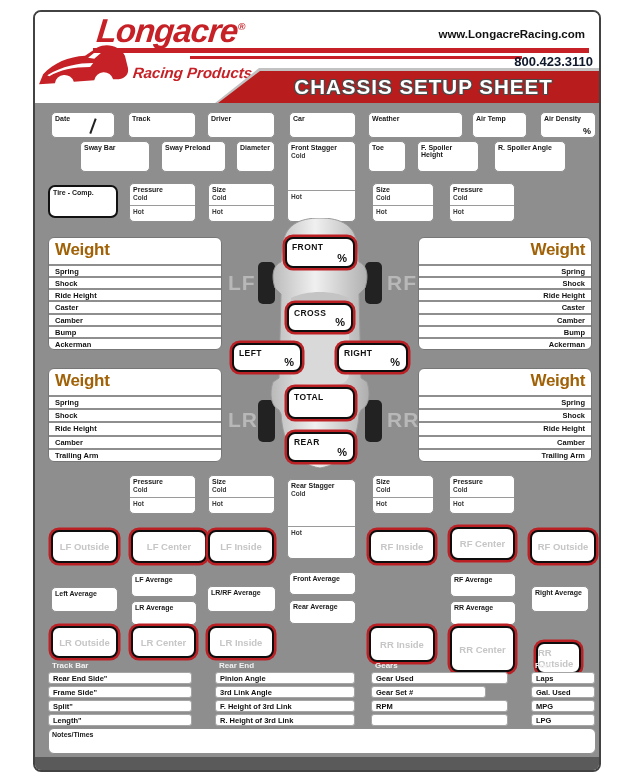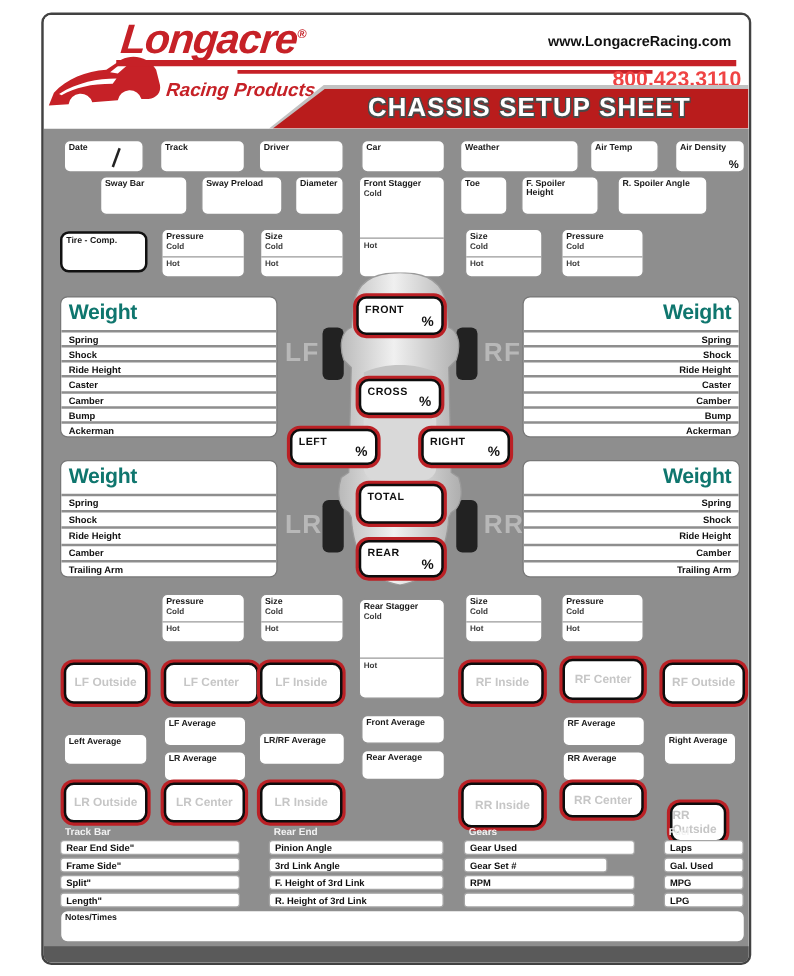--- a/index.html
+++ b/index.html
@@ -9,38 +9,38 @@
   .bdbg{position:absolute;top:91px;left:0;right:0;bottom:0;background:#8e8e8e;}
   .band{position:absolute;left:0;right:0;bottom:0;height:13px;background:#5a5a5a;}
 
   
   .brand{position:absolute;left:62px;top:0px;font-size:33px;font-weight:bold;font-style:italic;color:#c62127;transform:skewX(-6deg);letter-spacing:-1px;}
   .brand sup{font-size:10px;font-style:normal;}
   .stripe1{position:absolute;left:58px;top:36px;width:496px;height:5px;background:#c62127;}
   .stripe2{position:absolute;left:155px;top:44px;width:332px;height:3px;background:#c62127;}
   .tagline{position:absolute;left:98px;top:52px;font-size:15px;font-weight:bold;font-style:italic;color:#c62127;transform:skewX(-6deg);}
   .website{position:absolute;right:14px;top:16px;font-size:11.5px;font-weight:bold;color:#111;}
-  .phone{position:absolute;right:6px;top:42px;font-size:17px;font-weight:bold;color:#ef4444;}
+  .phone{position:absolute;right:6px;top:42px;font-size:13px;font-weight:bold;color:#0f172a;}
   .banner-outer{position:absolute;left:180px;top:56px;right:0;height:35px;background:#c2c2c2;clip-path:polygon(0 100%,44px 0,100% 0,100% 100%);}
   .banner-inner{position:absolute;left:3px;top:3px;right:0;bottom:0;background:#b91c1c;clip-path:polygon(0 100%,42px 0,100% 0,100% 100%);display:flex;align-items:center;justify-content:center;}
   .banner-text{font-size:21px;font-weight:900;color:#ffffff;letter-spacing:1px;padding-left:30px;white-space:nowrap;transform:scaleX(0.98);text-shadow:-1px -1px 0 #4a4a4a,1px -1px 0 #4a4a4a,-1px 1px 0 #4a4a4a,1px 1px 0 #4a4a4a;}
   .logo-car{position:absolute;left:2px;top:30px;}
 
   
   .fbox{position:absolute;background:#fff;border:1px solid #8f8f8f;border-radius:5px;box-sizing:border-box;font-size:7px;font-weight:bold;color:#1a1a1a;padding:2px 3px;}
   .fbox .sub{display:block;font-size:6.5px;color:#3a3a3a;margin-top:1px;}
   .divider{position:absolute;left:0;right:0;height:0;border-top:1.5px solid #9a9a9a;}
   .hotlbl{position:absolute;left:3px;font-size:6.5px;font-weight:bold;color:#3a3a3a;}
   .pctmark{position:absolute;right:4px;bottom:1px;font-size:9px;font-weight:bold;color:#111;}
   .slash{position:absolute;left:40px;top:5px;width:1.5px;height:16px;background:#222;transform:rotate(20deg);}
   .blackbox{border:2px solid #111;border-radius:7px;}
 
   
   .wbox{position:absolute;background:#fff;border:1.5px solid #777;border-radius:6px;box-sizing:border-box;overflow:hidden;display:flex;flex-direction:column;}
-  .wtitle{height:24px;font-size:17px;font-weight:bold;color:#0f766e;padding:2px 6px 0;letter-spacing:-0.3px;}
+  .wtitle{height:24px;font-size:17px;font-weight:bold;color:#a16207;padding:2px 6px 0;letter-spacing:-0.3px;}
   .wrow{flex:1;border-top:2px solid #8e8e8e;font-size:7.5px;font-weight:bold;color:#111;padding:1px 6px 0;}
   .wbox.r .wtitle,.wbox.r .wrow{text-align:right;}
   .corner{position:absolute;font-size:21px;font-weight:bold;color:#b8b8b8;letter-spacing:1px;}
 
   
   .ring{position:absolute;background:#fff;border:2.5px solid #0d0d0d;border-radius:8px;box-shadow:0 0 0 2.5px #bb2025;box-sizing:border-box;}
   .pct .lbl{position:absolute;left:5px;top:3px;font-size:8.5px;font-weight:bold;color:#111;letter-spacing:0.4px;}
   .pct .pc{position:absolute;right:6px;bottom:2px;font-size:11px;font-weight:bold;color:#111;}
   .tire{display:flex;align-items:center;justify-content:center;font-size:9.5px;font-weight:bold;color:#c6c6c6;}
 
@@ -267,21 +267,21 @@
     </div>
   <div class="ring tire" style="left:173px;top:614px;width:66px;height:32px;">
       <span>LR Inside</span>
     </div>
   <div class="ring tire" style="left:96px;top:614px;width:65px;height:32px;">
       <span>LR Center</span>
     </div>
   <div class="ring tire" style="left:334px;top:614px;width:66px;height:36px;">
       <span>RR Inside</span>
     </div>
-  <div class="ring tire" style="left:415px;top:614px;width:65px;height:28px;">
+  <div class="ring tire" style="left:415px;top:614px;width:65px;height:46px;">
       <span>RR Center</span>
     </div>
   <div class="ring tire" style="left:501px;top:614px;width:45px;height:32px;margin-top:16px;">
       <span>RR Outside</span>
     </div>
 
   <div class="shead" style="left:17px;top:649px;">Track Bar</div>
   <div class="srow" style="left:13px;top:660px;width:144px;"><span>Rear End Side"</span></div>
   <div class="srow" style="left:13px;top:674px;width:144px;"><span>Frame Side"</span></div>
   <div class="srow" style="left:13px;top:688px;width:144px;"><span>Split"</span></div>

